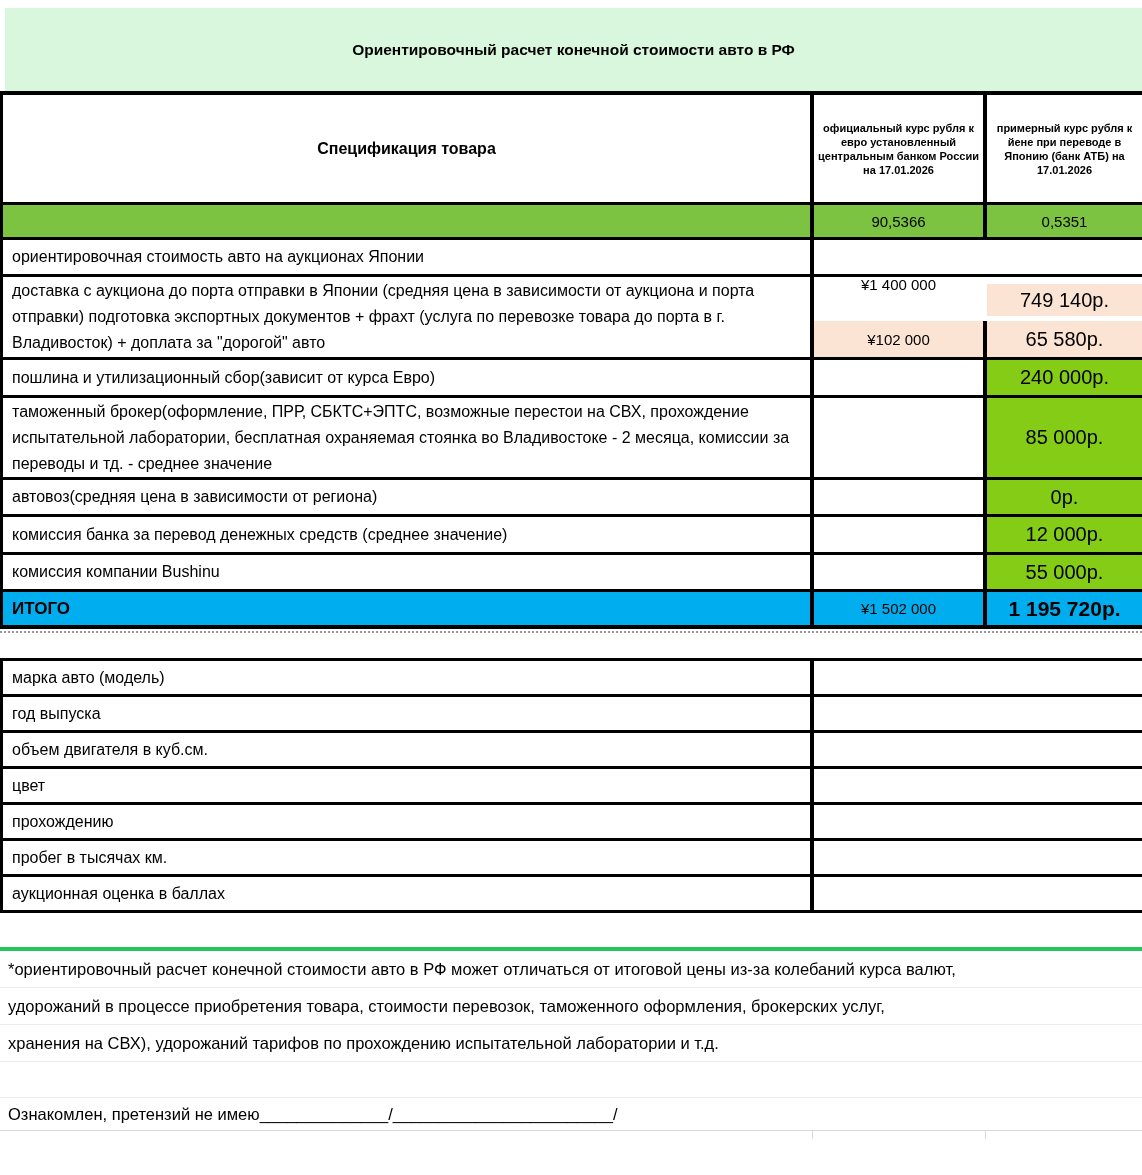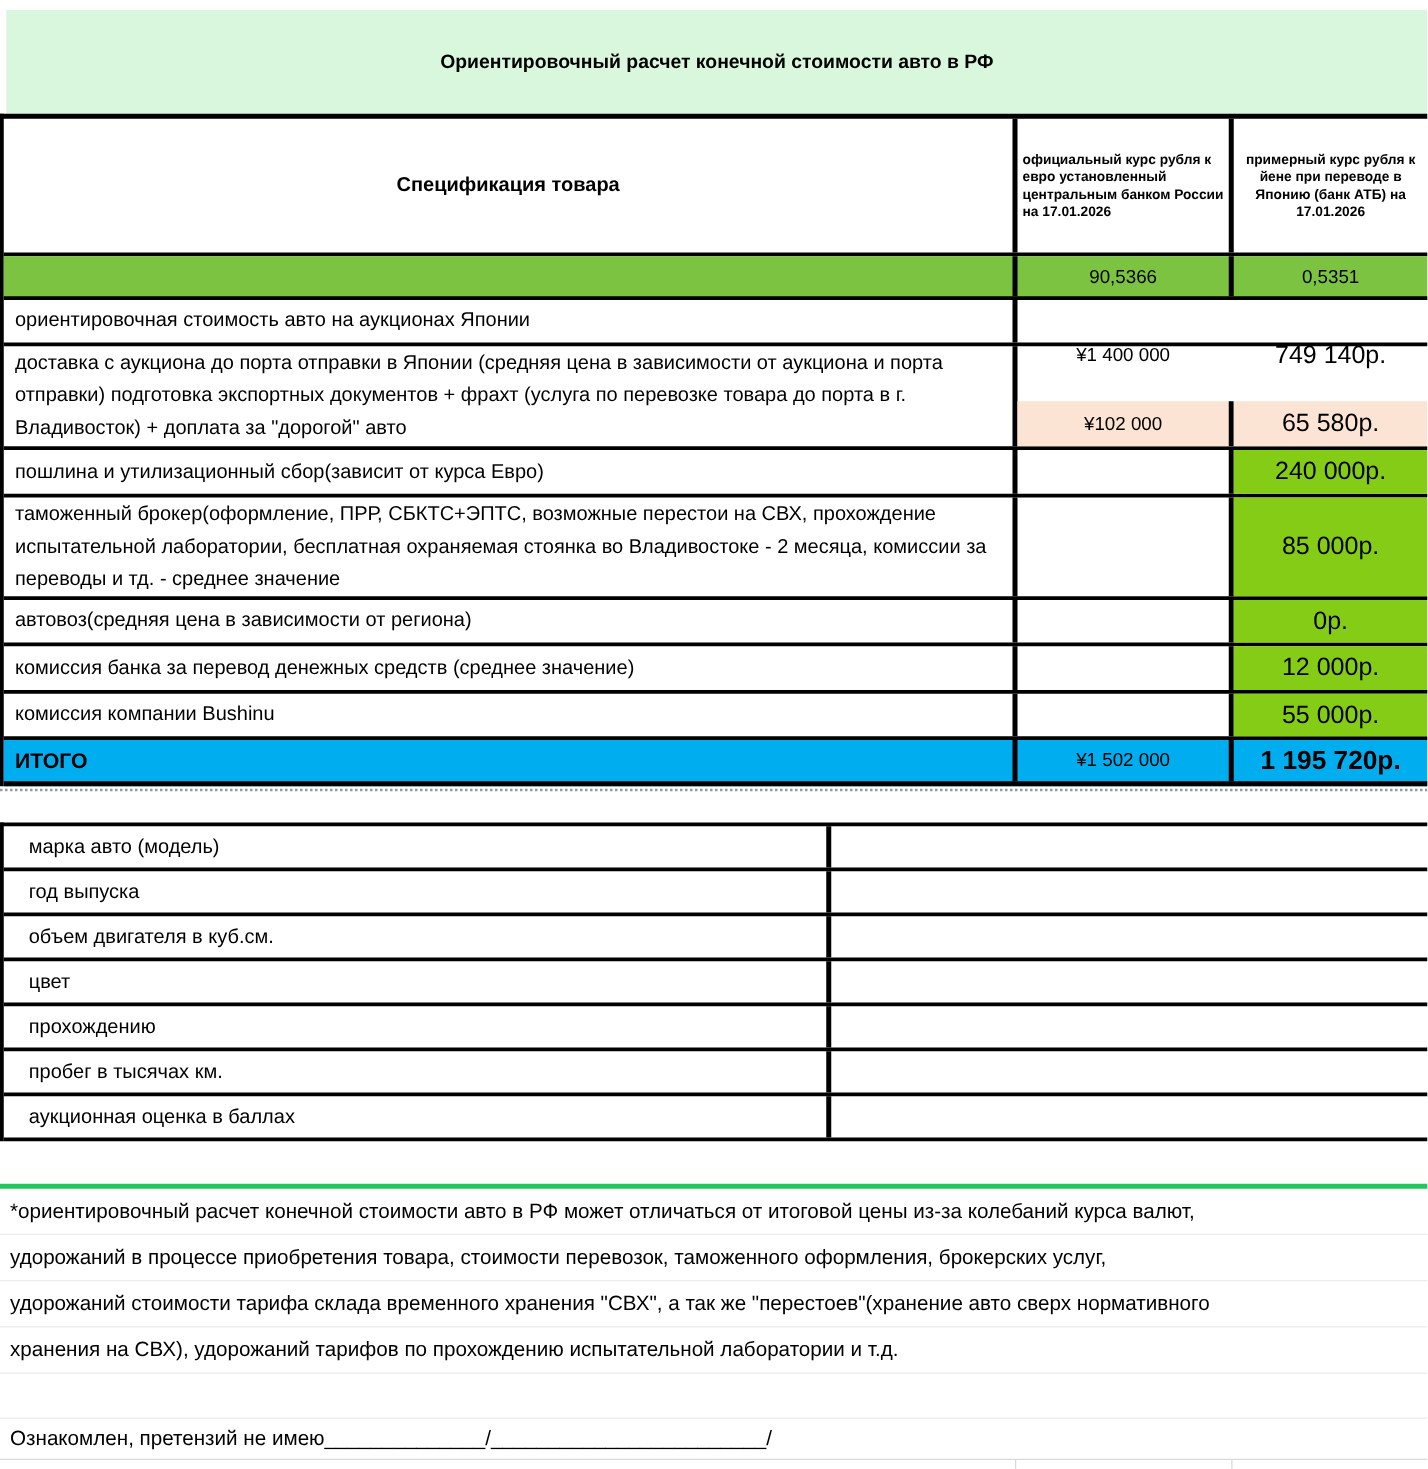--- a/index.html
+++ b/index.html
@@ -14,39 +14,39 @@
     background:#d9f7dc;
     display:flex; align-items:center; justify-content:center;
     font-weight:bold; font-size:15.5px;
   }
   
   .main-table { border-top:4px solid #000; border-left:3px solid #000; }
   .trow { display:flex; align-items:stretch; border-bottom:3px solid #000; }
   .c1 { width:811px; border-right:4px solid #000; display:flex; align-items:center;
         padding:3px 9px; font-size:16px; line-height:26px; }
   .c2 { width:173px; border-right:4px solid #000; display:flex; align-items:center;
-        justify-content:center; font-size:15px; padding:0 4px; }
+        justify-content:center; font-size:15px; padding:0 4px; text-align:center; }
   .c3 { flex:1; display:flex; align-items:center; justify-content:center;
-        font-size:20px; padding:0 6px; text-align:center; }
+        font-size:20px; padding:16px 6px; text-align:center; }
   .header-row { height:110px; }
   .header-row .c1 { justify-content:center; font-weight:bold; font-size:16px; text-align:center; }
   .header-row .c2, .header-row .c3 { font-weight:bold; font-size:11px; line-height:14px; }
   .rate-row { height:35px; background:#7cc342; }
   .rate-row .c2, .rate-row .c3 { font-weight:normal; font-size:15px; }
   .bg-peach { background:#fce4d4;margin-top:44px; }
   .bg-blue  { background:#84cc16; }
   .total-row { height:37px; background:#00aeef; border-bottom:4px solid #000; }
   .total-row .c1 { font-weight:bold; font-size:17px; }
   .total-row .c3 { font-weight:bold; font-size:21px; }
   .pagebreak-line { border-top:2px dotted #999; margin-top:2px; }
   
   .spec-table { margin-top:25px; border-top:3px solid #000; border-left:3px solid #000; }
   .spec-row { display:flex; height:36px; border-bottom:3px solid #000; }
-  .spec-row .label { width:662px; border-right:4px solid #000; display:flex;
-                     align-items:center; padding:0 20px; font-size:16px; }
+  .spec-row .label { width:811px; border-right:4px solid #000; display:flex;
+                     align-items:center; padding:0 9px; font-size:16px; }
   .spec-row .value { flex:1; }
   
   .footnote { margin-top:34px; border-top:4px solid #22c55e; }
   .fline { height:37px; display:flex; align-items:center; padding:0 8px;
            font-size:16.5px; border-bottom:1px solid #ececec; white-space:nowrap; overflow:hidden; }
   .fgap { height:36px; border-bottom:1px solid #ececec; }
   .ack { height:33px; display:flex; align-items:center; padding:0 8px;
          font-size:16.5px; border-bottom:1px solid #d9d9d9; white-space:nowrap; }
   .grid-strip { position:relative; height:8px; }
   .grid-strip .v { position:absolute; top:0; bottom:0; width:1px; background:#d9d9d9; }
@@ -151,21 +151,20 @@
   </div>
   <div class="spec-row">
     <div class="label">аукционная оценка в баллах</div>
     <div class="value"></div>
   </div>
 </div>
 
 <div class="footnote">
   <div class="fline">*ориентировочный расчет конечной стоимости авто в РФ может отличаться от итоговой цены из-за колебаний курса валют,</div>
   <div class="fline">удорожаний в процессе приобретения товара, стоимости перевозок, таможенного оформления, брокерских услуг,</div>
-  <div class="fline">удорожаний стоимости тарифа склада временного хранения "СВХ", а так же "перестоев"(хранение авто сверх нормативного</div>
   <div class="fline">хранения на СВХ), удорожаний тарифов по прохождению испытательной лаборатории и т.д.</div>
   <div class="fgap"></div>
   <div class="ack">Ознакомлен, претензий не имею______________/________________________/</div>
   <div class="grid-strip">
     <div class="v" style="left:812px"></div>
     <div class="v" style="left:985px"></div>
   </div>
 </div>
 
 </body></html>

